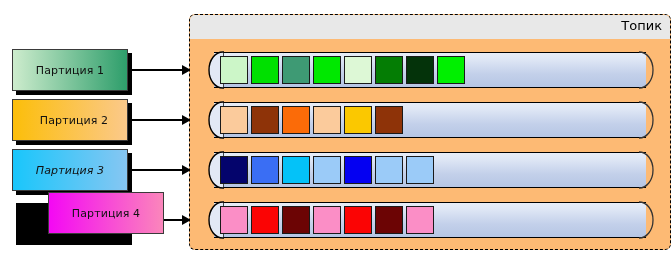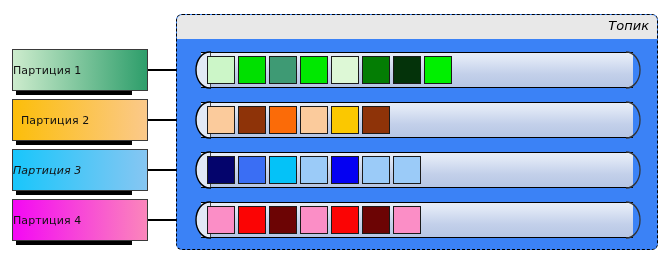--- a/index.html
+++ b/index.html
@@ -1,32 +1,32 @@
 <!DOCTYPE html>
 <html><head>
 <meta charset="utf-8">
 <style>
   html,body{margin:0;padding:0;background:#ffffff;}
   body{width:671px;height:266px;overflow:hidden;
        font-family:"DejaVu Sans","Liberation Sans",sans-serif;}
   #stage{position:relative;width:671px;height:266px;background:#ffffff;}
 
   
-  .part-box{position:absolute;left:12px;width:136px;height:42px;
+  .part-box{position:absolute;left:12px;width:116px;height:42px;
             border:1px solid #3a3a3a;box-sizing:border-box;
-            display:flex;align-items:center;justify-content:flex-start;}
+            display:flex;align-items:center;justify-content:center;}
   .part-shadow{position:absolute;left:16px;width:116px;height:42px;
                background:#000;z-index:0;}
   .part-label{font-size:11px;color:#111111;letter-spacing:.1px;
               white-space:nowrap;}
 
   
-  #topic{position:absolute;left:176px;top:14px;width:482px;height:236px;
+  #topic{position:absolute;left:189px;top:14px;width:482px;height:236px;
          box-sizing:border-box;border:1.6px dashed #000000;
-         border-radius:6px;background:#3b82f6;overflow:hidden;font-style:italic;}
+         border-radius:6px;background:#fdba74;overflow:hidden;}
   #topic-header{position:absolute;left:0;top:0;width:100%;height:24px;
                 background:#e8e8e8;}
   #topic-title{position:absolute;right:8px;top:3px;font-size:13px;
                color:#000;white-space:nowrap;}
 
   
   .cyl{position:absolute;left:16px;width:448px;height:36px;}
   .cyl-body{position:absolute;left:8px;top:0;width:432px;height:36px;
             box-sizing:border-box;
             border-top:1.4px solid #000;border-bottom:1.4px solid #000;
@@ -62,21 +62,21 @@
   <div class="part-box" id="pbox1" style="top: 99px; z-index: 1; background: linear-gradient(90deg, rgb(252, 190, 10) 0%, rgb(251, 201, 138) 100%);">
     <span class="part-label" style="color: rgb(17, 17, 17); padding-left: 8px;">Партиция 2</span>
   </div>
 
   <div class="part-shadow" style="top:153px;"></div>
   <div class="part-box" id="pbox2" style="top: 149px; z-index: 1; background: linear-gradient(90deg, rgb(25, 198, 251) 0%, rgb(134, 198, 242) 100%); font-style: italic;">
     <span class="part-label" style="color: rgb(17, 17, 17);">Партиция 3</span>
   </div>
 
   <div class="part-shadow" style="top:203px;"></div>
-  <div class="part-box" id="pbox3" style="top: 199px; z-index: 1; background: linear-gradient(90deg, rgb(244, 8, 244) 0%, rgb(251, 134, 187) 100%);">
+  <div class="part-box" id="pbox3" style="top: 192px; z-index: 1; background: linear-gradient(90deg, rgb(244, 8, 244) 0%, rgb(251, 134, 187) 100%); margin-left: 36px;">
     <span class="part-label" style="color: rgb(17, 17, 17);">Партиция 4</span>
   </div>
 
   <div class="arrow-line" style="left:128px;top:69px;width:54px;"></div>
   <div class="arrow-head" style="left:182px;top:65px;"></div>
 
   <div class="arrow-line" style="left:128px;top:119px;width:54px;"></div>
   <div class="arrow-head" style="left:182px;top:115px;"></div>
 
   <div class="arrow-line" style="left:128px;top:169px;width:54px;"></div>

